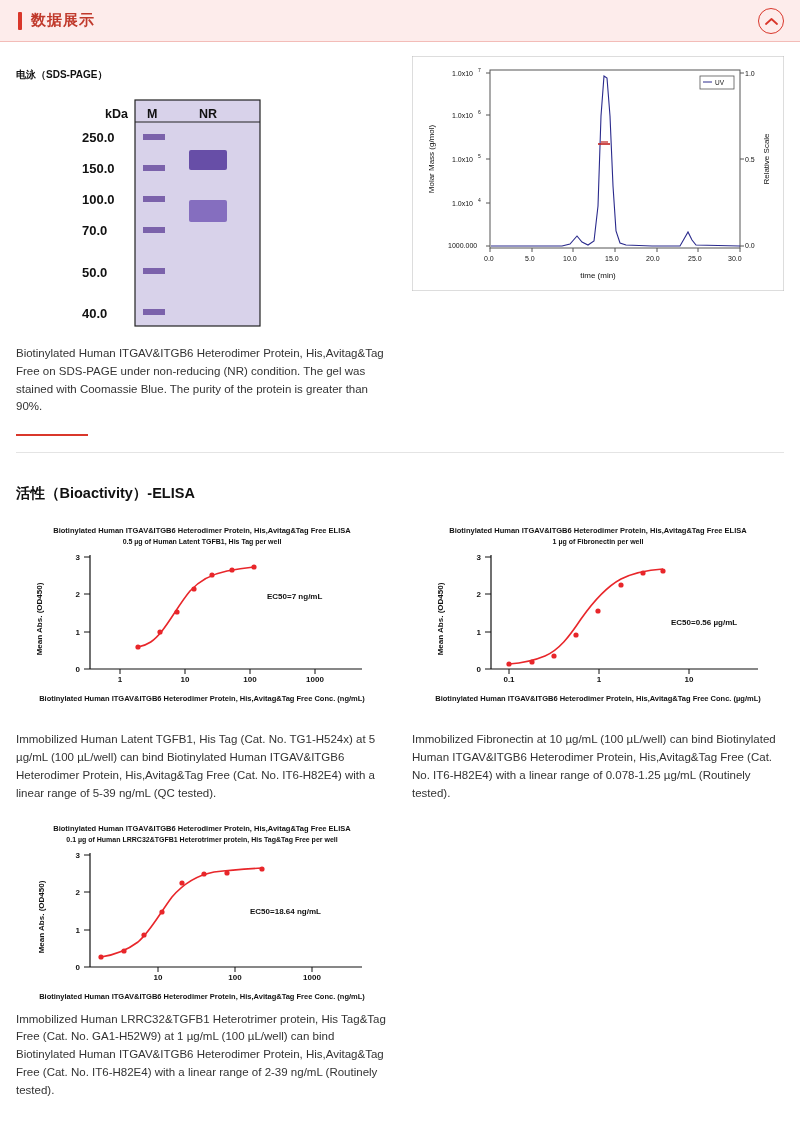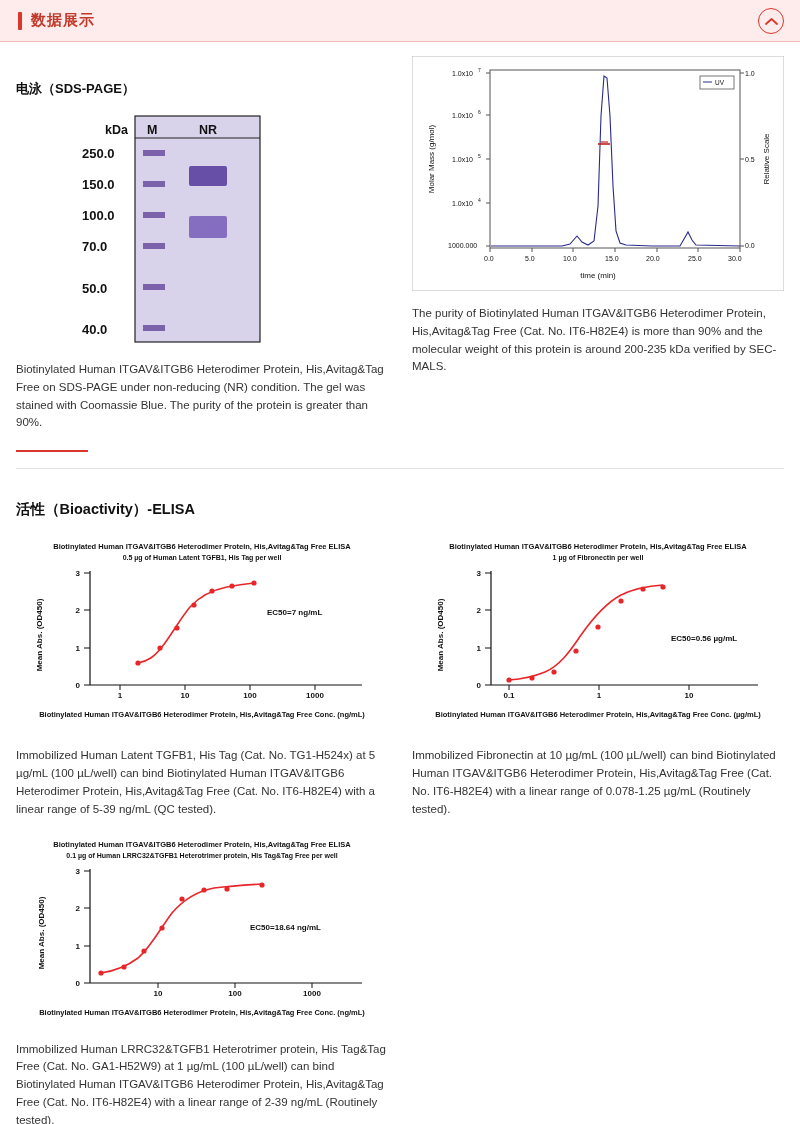--- a/index.html
+++ b/index.html
@@ -36,22 +36,22 @@
     width: 26px; height: 26px; border-radius: 50%;
     border: 1.5px solid #d9372b;
     background: #fdeceb;
     display: flex; align-items: center; justify-content: center;
     cursor: pointer;
   }
   .collapse-btn svg { display: block; }
   
   .content { padding: 14px 16px 30px 16px; }
   .section-title {
-    font-size: 13px; font-weight: bold; color: #111;
-    margin: 24px 0 14px 0;
+    font-size: 10px; font-weight: bold; color: #111;
+    margin: 12px 0 14px 0;
   }
   .row { display: flex; gap: 24px; }
   .col { width: 50%; }
   .figure-box {
     display: flex; justify-content: center; align-items: center;
   }
   .caption {
     font-size: 11.5px; color: #333; line-height: 1.55;
     margin-top: 14px;
   }
@@ -178,21 +178,20 @@
             <line x1="291" y1="26" x2="300" y2="26" stroke="#2a2a8c" stroke-width="1"></line>
             <text x="303" y="29" font-family="Liberation Sans, sans-serif" font-size="6.5" fill="#111">UV</text>
 
             <path d="M79,190 L150,190 L158,188 L165,180 L170,186 L176,189 L182,185 L186,150 L189,60 L192,20 L195,22 L198,60 L201,130 L204,175 L208,187 L214,189 L240,190 L268,190 L272,183 L276,176 L280,184 L284,189 L328,190" fill="none" stroke="#2a2a8c" stroke-width="1.1"></path>
 
             <line x1="186" y1="88" x2="198" y2="88" stroke="#c02020" stroke-width="1.6"></line>
             <line x1="189" y1="86" x2="196" y2="86" stroke="#c02020" stroke-width="1.2"></line>
           </svg>
         </div>
 
-        <div class="caption">The purity of Biotinylated Human ITGAV&amp;ITGB6 Heterodimer Protein, His,Avitag&amp;Tag Free (Cat. No. IT6-H82E4) is more than 90% and the molecular weight of this protein is around 200-235 kDa verified by SEC-MALS.</div>
       </div>
     </div>
 
     <hr class="hr-light">
 
     <div class="sec2-title">活性（Bioactivity）-ELISA</div>
 
     <div class="row" style="margin-top:16px;">
 
       <div class="col">
@@ -327,19 +326,19 @@
             <text x="228" y="97" font-family="Liberation Sans, sans-serif" font-size="8" font-weight="bold" fill="#111">EC50=18.64 ng/mL</text>
 
             <text x="22" y="100" text-anchor="middle" font-family="Liberation Sans, sans-serif" font-size="8" font-weight="bold" fill="#111" transform="rotate(-90 22 100)">Mean Abs. (OD450)</text>
             <text x="180" y="182" text-anchor="middle" font-family="Liberation Sans, sans-serif" font-size="7.5" font-weight="bold" fill="#111">Biotinylated Human ITGAV&amp;ITGB6 Heterodimer Protein, His,Avitag&amp;Tag Free Conc. (ng/mL)</text>
           </svg>
         </div>
       </div>
       <div class="col"></div>
     </div>
 
-    <div class="row" style="margin-top:18px;">
+    <div class="row" style="margin-top:4px;">
       <div class="col small-caption">Immobilized Human LRRC32&amp;TGFB1 Heterotrimer protein, His Tag&amp;Tag Free (Cat. No. GA1-H52W9) at 1 µg/mL (100 µL/well) can bind Biotinylated Human ITGAV&amp;ITGB6 Heterodimer Protein, His,Avitag&amp;Tag Free (Cat. No. IT6-H82E4) with a linear range of 2-39 ng/mL (Routinely tested).</div>
       <div class="col"></div>
     </div>
 
   </div>
 </div>
 
 </body></html>

